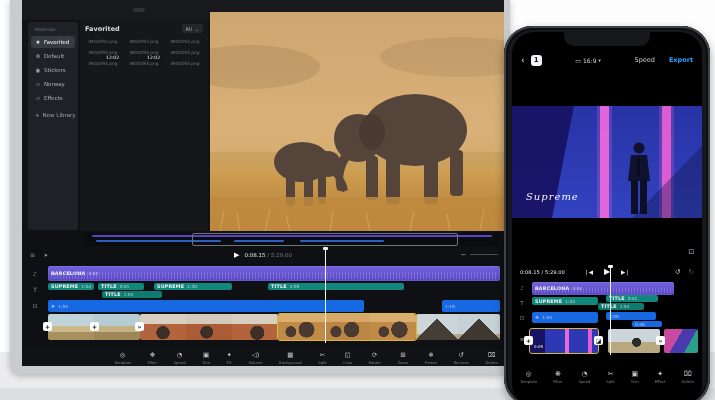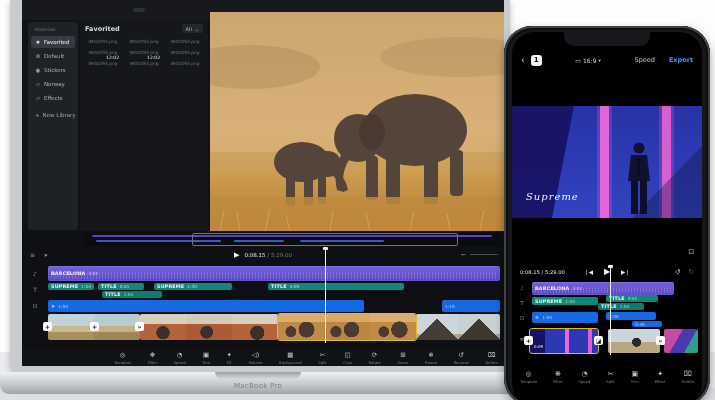--- a/index.html
+++ b/index.html
@@ -416,24 +416,20 @@
     <span class="t-ic">↺</span>
     <span class="t-lb">Reverse</span>
   </div>
           <div class="tool">
     <span class="t-ic">⌧</span>
     <span class="t-lb">Delete</span>
   </div>
         </div>
     </div>
 
-    <div class="mac-base">
-      <div class="mac-base-notch"></div>
-      <span class="mac-brand">MacBook Pro</span>
-    </div>
   </div>
 
   <div class="phone">
     <div class="phone-screen">
       <div class="notch"></div>
 
       <div class="p-topbar">
         <span class="p-back">‹</span>
         <span class="p-badge">1</span>
         <span class="p-aspect">

